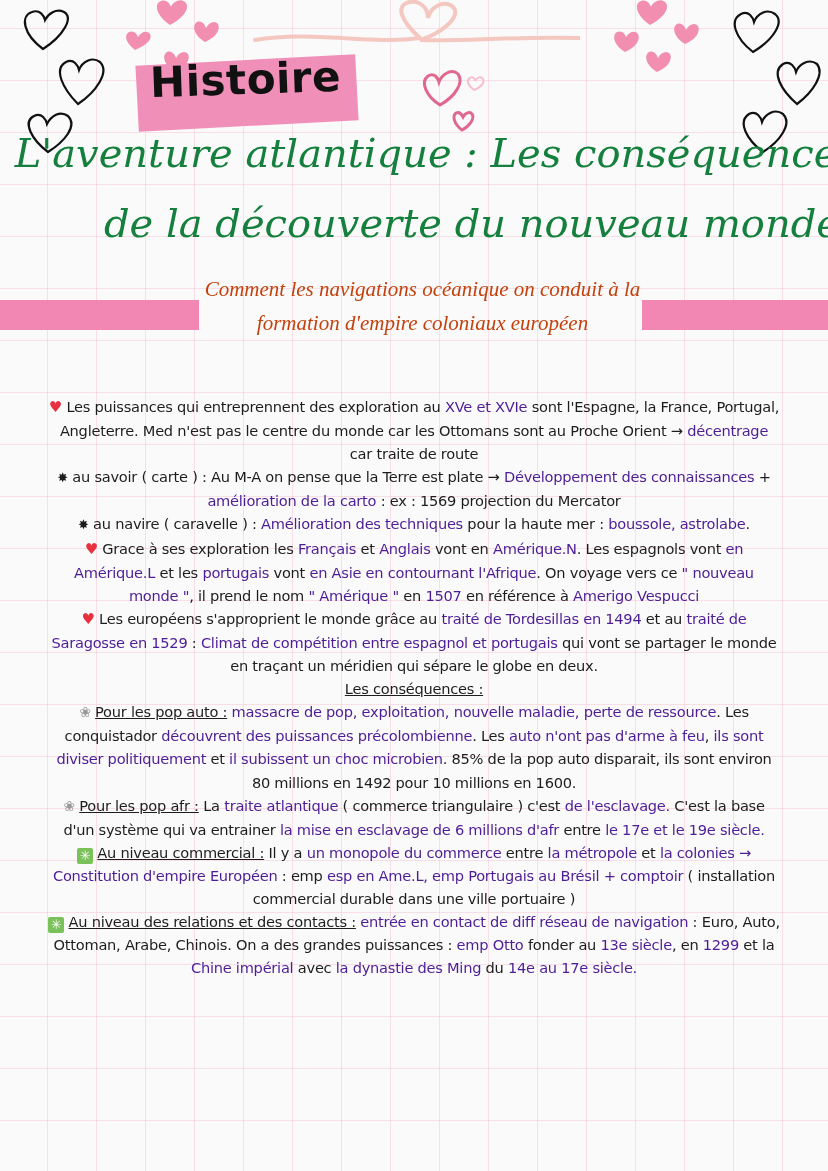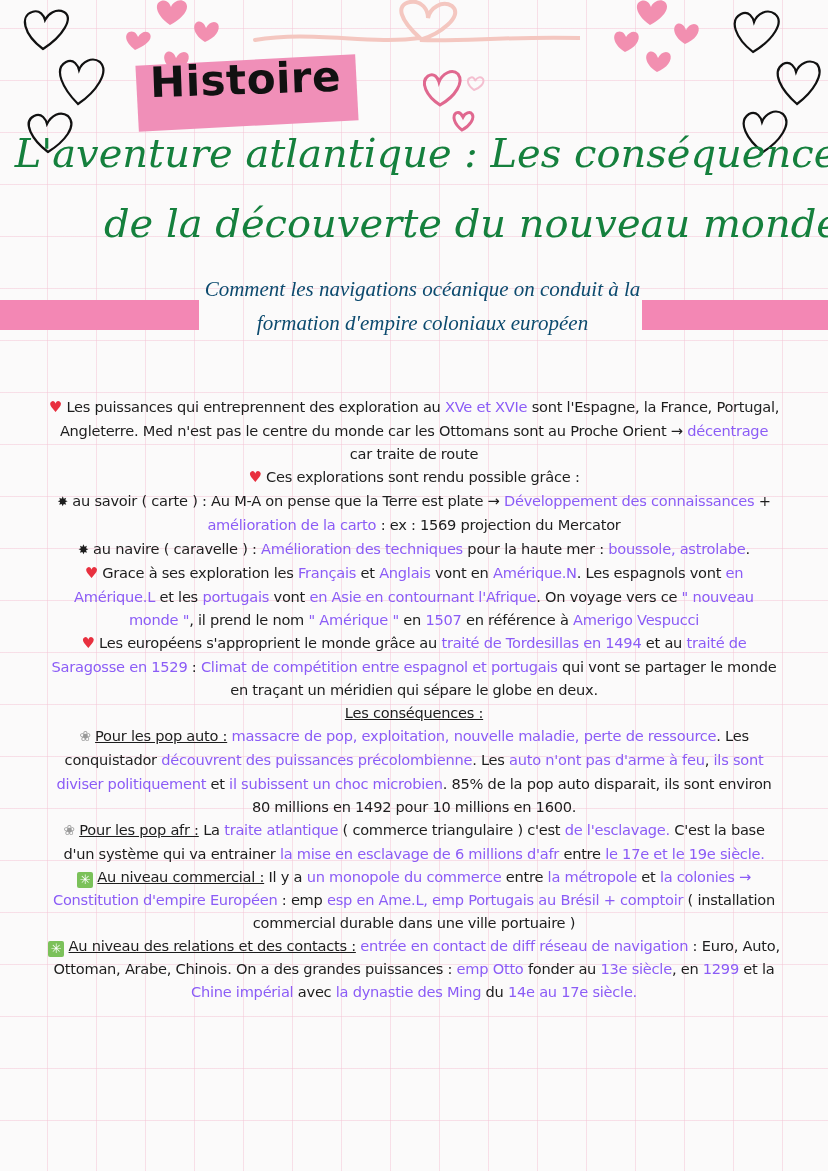--- a/index.html
+++ b/index.html
@@ -15,27 +15,27 @@
   .deco svg{display:block;}
   .badge{position:absolute;left:137px;top:60px;width:220px;height:66px;background:#f08fb8;
     transform:rotate(-3deg);}
   .badge-text{position:absolute;left:150px;top:55px;font-family:"DejaVu Sans",sans-serif;font-weight:bold;
     font-size:42px;color:#111;letter-spacing:0.5px;transform:rotate(-2deg);}
   .title{position:absolute;left:12px;width:828px;text-align:center;
     font-family:"DejaVu Serif","Liberation Serif",serif;font-style:italic;font-size:40px;color:#15803d;}
   .t1{top:130px;}
   .t2{top:200px;text-align:right;}
   .subtitle{position:absolute;left:200px;width:445px;text-align:center;top:272px;
-    font-family:"Liberation Serif","DejaVu Serif",serif;font-style:italic;font-size:21px;line-height:34px;color:#0c4a6e;}
+    font-family:"Liberation Serif","DejaVu Serif",serif;font-style:italic;font-size:21px;line-height:34px;color:#c2410c;}
   .bar-left{position:absolute;left:0;top:300px;width:199px;height:30px;background:#f387b4;}
   .bar-right{position:absolute;left:642px;top:300px;width:186px;height:30px;background:#f387b4;}
   .content{position:absolute;left:48px;top:395px;width:732px;text-align:center;
     font-family:"DejaVu Sans","Liberation Sans",sans-serif;font-size:14.6px;line-height:23.1px;color:#1d1d1d;letter-spacing:-0.25px;}
   .content p{margin:0;}
-  .pk{color:#8b5cf6;text-align:right;}
+  .pk{color:#4c1d95;text-align:right;}
   .u{text-decoration:underline;}
   .heart{color:#e8303f;font-size:15px;}
   .burst{font-size:13px;}
   .flower{color:#999;font-size:14px;}
   .sparkle{display:inline-block;width:16px;height:16px;background:#7bc15a;color:#fff;font-size:13px;line-height:16px;text-align:center;border-radius:2px;vertical-align:-2px;}
 </style>
 </head>
 <body>
 
 <div class="abs deco" style="left:18px;top:4px;">
@@ -104,24 +104,20 @@
   <div>Comment les navigations océanique on conduit à la</div>
   <div>formation d'empire coloniaux européen</div>
 </div>
 
 <div class="content">
   <p>
     <span class="heart">♥</span>
     <span>Les puissances qui entreprennent des exploration au </span><span class="pk">XVe et XVIe</span><span> sont l'Espagne, la France, Portugal, Angleterre. Med n'est pas le centre du monde car les Ottomans sont au Proche Orient → </span><span class="pk">décentrage</span><span> car traite de route</span>
   </p>
   <p>
-    <span class="heart">♥</span>
-    <span>Ces explorations sont rendu possible grâce :</span>
-  </p>
-  <p>
     <span class="burst">✸</span><span> au savoir ( carte ) : Au M-A on pense que la Terre est plate → </span><span class="pk">Développement des connaissances</span><span> + </span><span class="pk">amélioration de la carto</span><span> : ex : 1569 projection du Mercator</span>
   </p>
   <p>
     <span class="burst">✸</span><span> au navire ( caravelle ) : </span><span class="pk">Amélioration des techniques</span><span> pour la haute mer : </span><span class="pk">boussole, astrolabe</span><span>.</span>
   </p>
   <p>
     <span class="heart">♥</span>
     <span>Grace à ses exploration les </span><span class="pk">Français</span><span> et </span><span class="pk">Anglais</span><span> vont en </span><span class="pk">Amérique.N</span><span>. Les espagnols vont </span><span class="pk">en Amérique.L</span><span> et les </span><span class="pk">portugais</span><span> vont </span><span class="pk">en Asie en contournant l'Afrique</span><span>. On voyage vers ce </span><span class="pk">" nouveau monde "</span><span>, il prend le nom </span><span class="pk">" Amérique "</span><span> en </span><span class="pk">1507</span><span> en référence à </span><span class="pk">Amerigo Vespucci</span>
   </p>
   <p>

